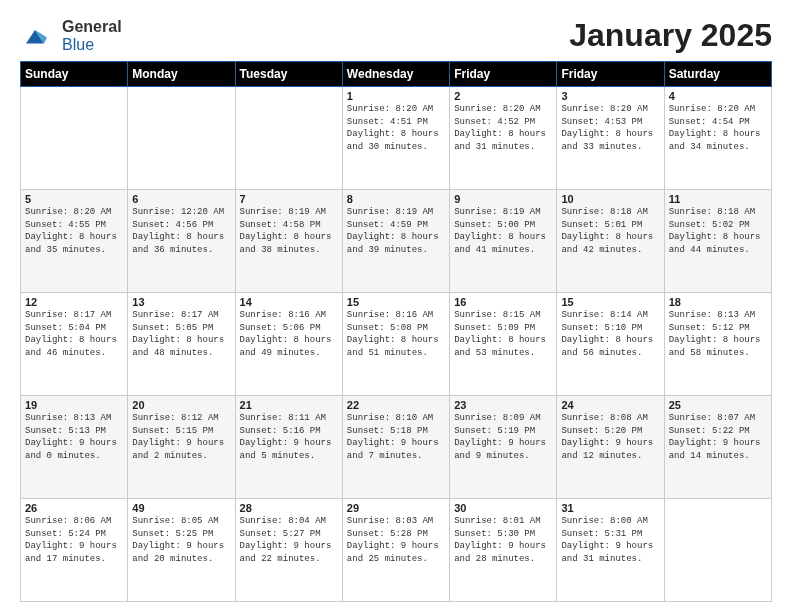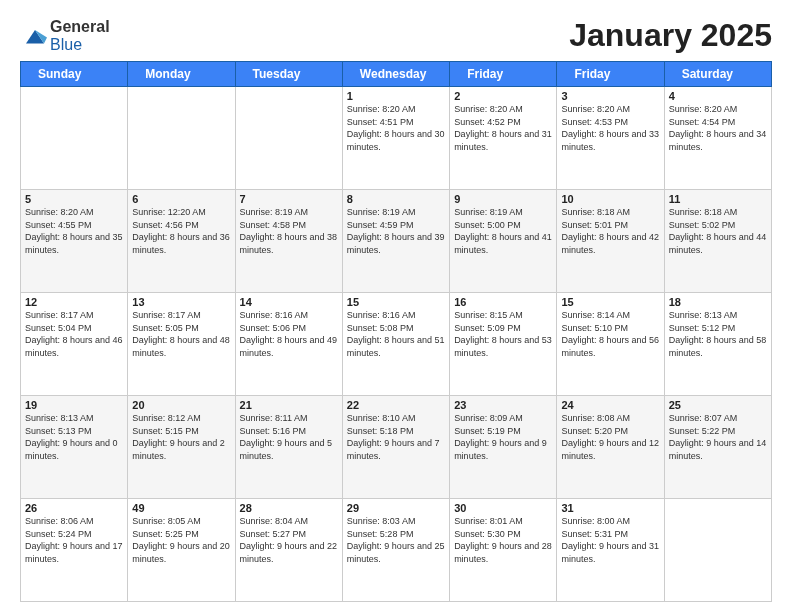--- a/index.html
+++ b/index.html
@@ -19,21 +19,21 @@
     }
     .header {
       display: flex;
       justify-content: space-between;
       align-items: flex-start;
       margin-bottom: 8px;
     }
     .logo {
       display: flex;
       align-items: center;
-      gap: 0;
+      gap: 12px;
     }
     .logo-text {
       display: flex;
       flex-direction: column;
       line-height: 1.1;
     }
     .logo-general {
       font-size: 16px;
       font-weight: bold;
       color: #333;
@@ -61,25 +61,25 @@
       color: #444;
     }
     .calendar {
       flex: 1;
       border: 1px solid #ccc;
       border-collapse: collapse;
       width: 100%;
       table-layout: fixed;
     }
     .calendar th {
-      background-color: #3b82f6;
+      background-color: #000000;
       color: #fff;
       font-size: 12px;
       font-weight: bold;
-      padding: 5px 17px;
+      padding: 5px 4px;
       text-align: left;
       border: 1px solid #1a5fa8;
     }
     .calendar td {
       border: 1px solid #ccc;
       vertical-align: top;
       padding: 3px 4px;
       font-size: 9.5px;
       color: #222;
       background: #fff;
@@ -91,20 +91,21 @@
     .day-num {
       font-weight: bold;
       font-size: 11px;
       display: block;
       margin-bottom: 1px;
     }
     .day-info {
       font-size: 9px;
       line-height: 1.4;
       color: #333;
+      font-family: Liberation Mono, monospace;
     }
     .empty-cell {
       background: #fff !important;
     }
   </style>
 </head>
 <body>
 
 <div class="page">
   <div class="header">

